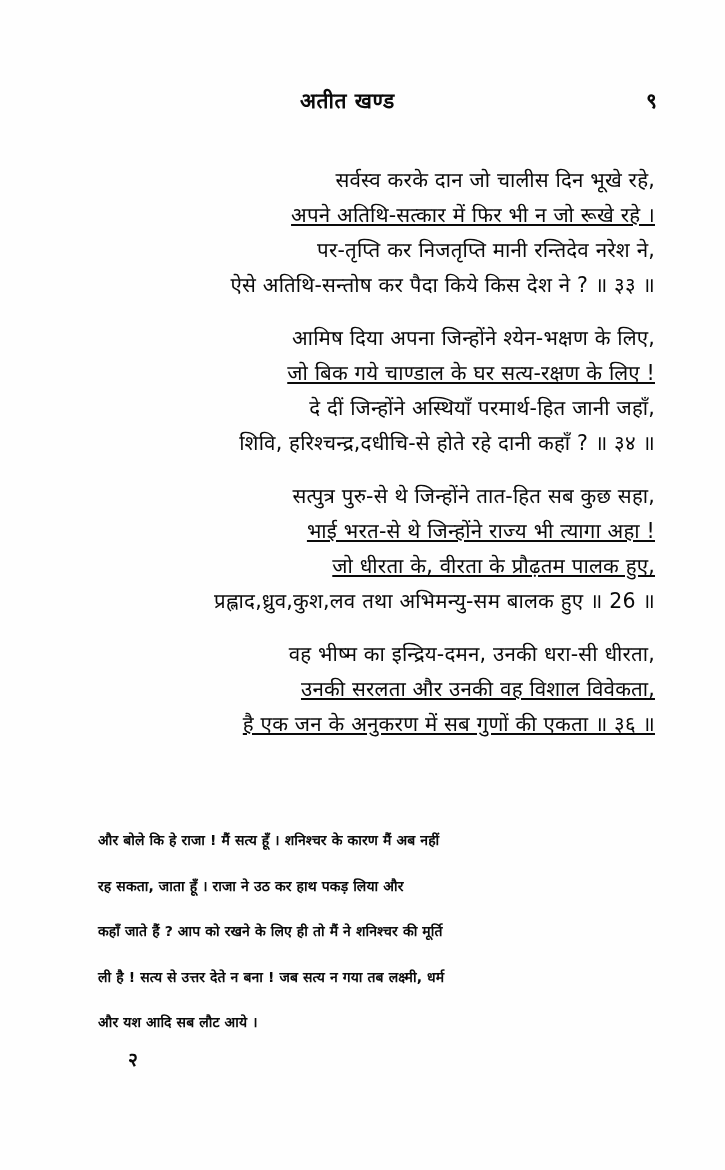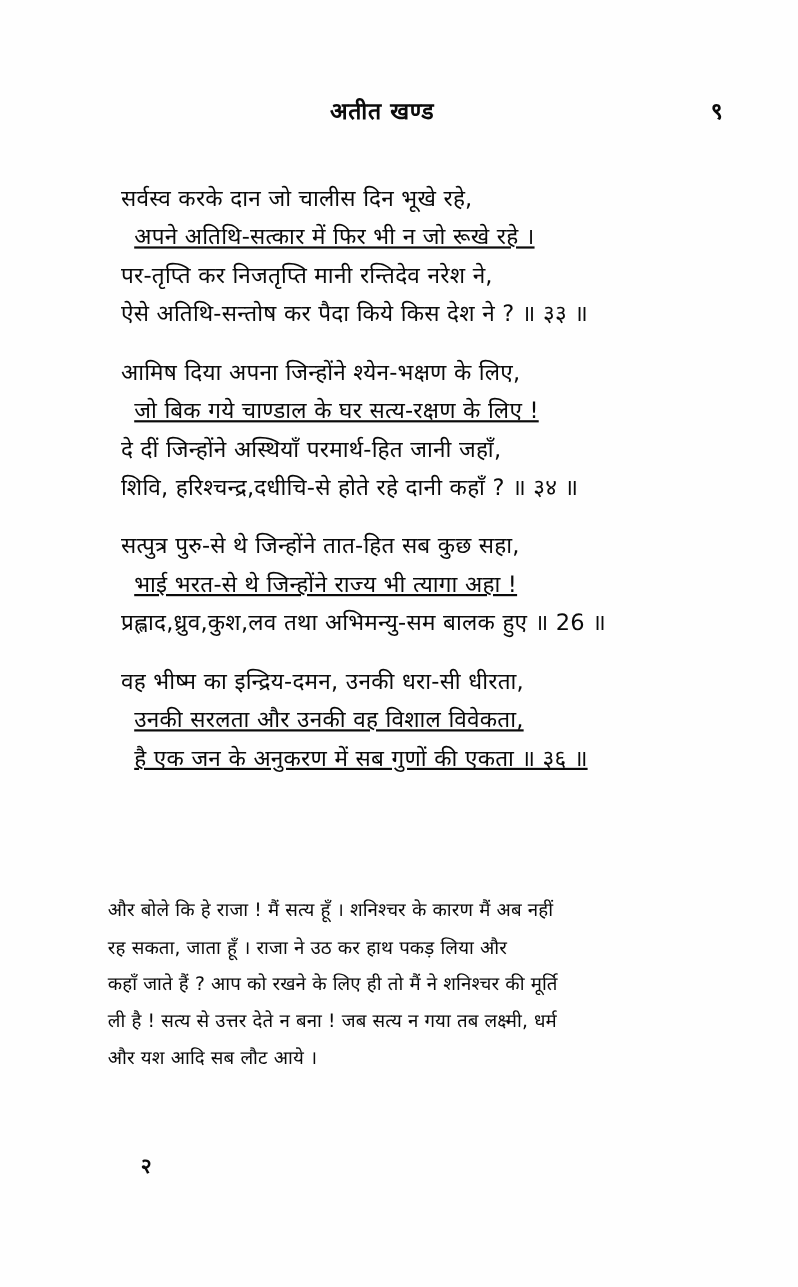--- a/index.html
+++ b/index.html
@@ -50,20 +50,21 @@
 
   
   .verses {
     position: absolute;
     top: 163px;
     left: 110px;
     width: 545px;
   }
   .stanza {
     margin: 0 0 18px 0;
+    text-align: right;
   }
   .stanza:last-child { margin-bottom: 0; margin-top: 12px; }
 
   .verse-line {
     font-size: 20.5px;
     line-height: 35px;
     white-space: nowrap;
     letter-spacing: 0.2px;
     font-weight: 500;
   }
@@ -73,25 +74,26 @@
   }
 
   
   .prose {
     position: absolute;
     top: 812px;
     left: 98px;
     width: 535px;
   }
   .prose-line {
-    font-size: 17px;
+    font-size: 14px;
     line-height: 33.5px;
     white-space: nowrap;
-    font-weight: 400;
+    font-weight: 700;
     letter-spacing: 0.1px;
+    margin-top: 12px;
   }
 
   
   .footer {
     position: absolute;
     top: 1046px;
     left: 110px;
     width: 545px;
   }
   .footer-mark {
@@ -122,20 +124,21 @@
     <div class="stanza">
       <div class="verse-line">आमिष दिया अपना जिन्होंने श्येन-भक्षण के लिए,</div>
       <div class="verse-line indent">जो बिक गये चाण्डाल के घर सत्य-रक्षण के लिए !</div>
       <div class="verse-line">दे दीं जिन्होंने अस्थियाँ परमार्थ-हित जानी जहाँ,</div>
       <div class="verse-line">शिवि, हरिश्चन्द्र,दधीचि-से होते रहे दानी कहाँ ? ॥ ३४ ॥</div>
     </div>
 
     <div class="stanza">
       <div class="verse-line">सत्पुत्र पुरु-से थे जिन्होंने तात-हित सब कुछ सहा,</div>
       <div class="verse-line indent">भाई भरत-से थे जिन्होंने राज्य भी त्यागा अहा !</div>
+      <div class="verse-line indent">जो धीरता के, वीरता के प्रौढ़तम पालक हुए,</div>
       <div class="verse-line">प्रह्लाद,ध्रुव,कुश,लव तथा अभिमन्यु-सम बालक हुए ॥ 26 ॥</div>
     </div>
 
     <div class="stanza">
       <div class="verse-line">वह भीष्म का इन्द्रिय-दमन, उनकी धरा-सी धीरता,</div>
       <div class="verse-line indent">उनकी सरलता और उनकी वह विशाल विवेकता,</div>
       <div class="verse-line indent">है एक जन के अनुकरण में सब गुणों की एकता ॥ ३६ ॥</div>
     </div>
 
   </div>

